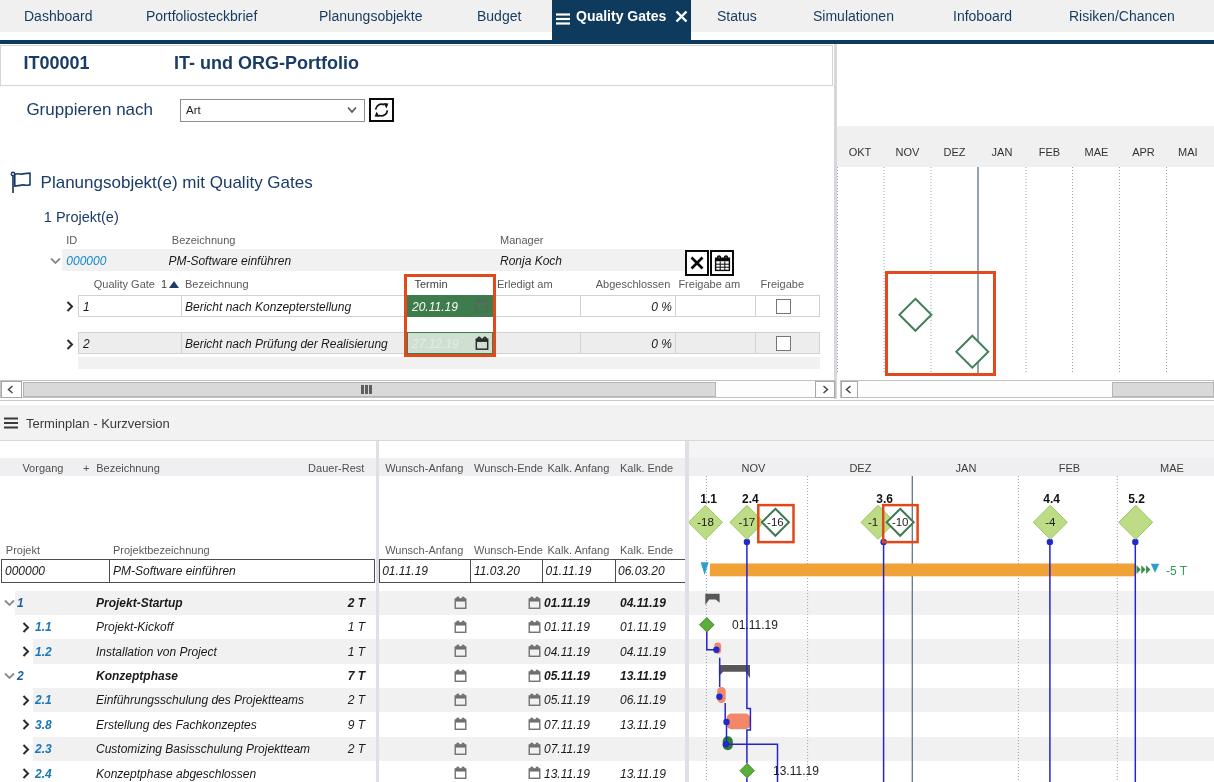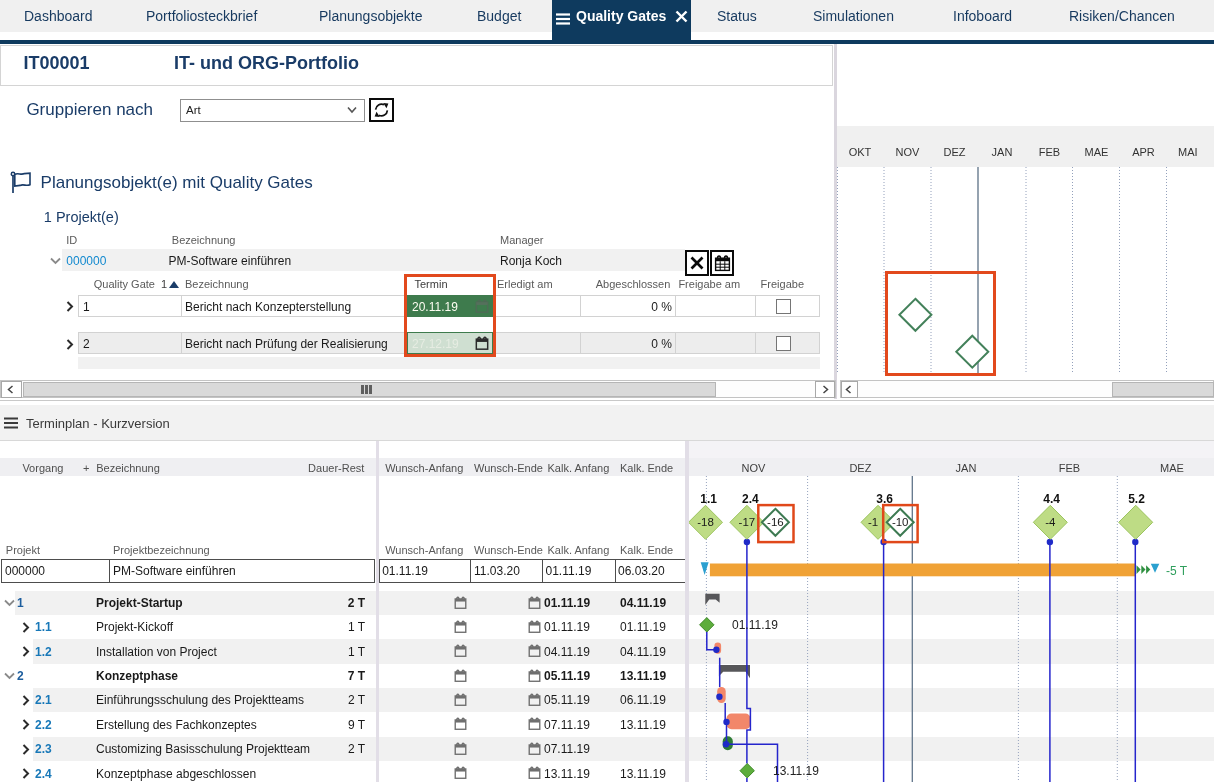--- a/index.html
+++ b/index.html
@@ -1,21 +1,21 @@
 <!DOCTYPE html>
 <html><head>
 <meta charset="utf-8">
 <style>
 * { margin:0; padding:0; box-sizing:border-box; }
 html,body { width:1214px; height:782px; background:#fff; font-family:"Liberation Sans",sans-serif; }
 #app { position:relative; width:1214px; height:782px; overflow:hidden; background:#fff; }
 .abs { position:absolute; }
 .navtxt { position:absolute; top:0; height:32px; line-height:32px; font-size:14px; color:#16395f; white-space:nowrap; }
 .hdr { font-size:11px; color:#5a5a5a; white-space:nowrap; position:absolute; }
-.t12 { font-size:12px; color:#1a1a1a; white-space:nowrap; position:absolute; }
+.t12 { font-size:12px; color:#1a1a1a; white-space:nowrap; position:absolute;font-style:italic; }
 .navy { color:#1a3c68; }
 </style>
 </head>
 <body>
 <div id="app">
 
 <div class="abs" style="left:0;top:0;width:1214px;height:32px;background:#f0f0f0;"></div>
 <div class="navtxt" style="left:24px;">Dashboard</div>
 <div class="navtxt" style="left:146px;">Portfoliosteckbrief</div>
 <div class="navtxt" style="left:319px;">Planungsobjekte</div>
@@ -345,21 +345,21 @@
       <path d="M3.5 3.5 Q3.5 1 5 1 Q6.5 1 6.5 3.5" fill="none" stroke="#6f6f6f" stroke-width="1.8"></path>
       <path d="M10.5 3.5 Q10.5 1 12 1 Q13.5 1 13.5 3.5" fill="none" stroke="#6f6f6f" stroke-width="1.8"></path>
       <rect x="1.6" y="3.2" width="13.8" height="12.2" fill="none" stroke="#6f6f6f" stroke-width="1.8"></rect>
       <rect x="1.6" y="3.2" width="13.8" height="3.4" fill="#6f6f6f"></rect>
     </svg>
 <div class="t12" style="left:544px;top:693.4px;font-weight:normal;">05.11.19</div>
 <div class="t12" style="left:620px;top:693.4px;font-weight:normal;">06.11.19</div>
 <svg class="abs" style="left:21.5px;top:719.2px;" width="8" height="11" viewBox="0 0 8 11">
       <path d="M1.5 1 L6 5.5 L1.5 10" fill="none" stroke="#2b2b2b" stroke-width="2"></path>
     </svg>
-<div class="t12" style="left:35px;top:717.8px;font-weight:bold;color:#1878b8;">2.2</div>
+<div class="t12" style="left:35px;top:717.8px;font-weight:bold;color:#1878b8;">3.8</div>
 <div class="t12" style="left:96px;top:717.8px;font-weight:normal;">Erstellung des Fachkonzeptes</div>
 <div class="t12" style="left:325px;top:717.8px;width:40px;text-align:right;font-weight:normal;">9 T</div>
 <svg class="abs" style="left:453.5px;top:717.45px;" width="13" height="14" viewBox="0 0 17 17">
       <path d="M3.5 3.5 Q3.5 1 5 1 Q6.5 1 6.5 3.5" fill="none" stroke="#6f6f6f" stroke-width="1.8"></path>
       <path d="M10.5 3.5 Q10.5 1 12 1 Q13.5 1 13.5 3.5" fill="none" stroke="#6f6f6f" stroke-width="1.8"></path>
       <rect x="1.6" y="3.2" width="13.8" height="12.2" fill="none" stroke="#6f6f6f" stroke-width="1.8"></rect>
       <rect x="1.6" y="3.2" width="13.8" height="3.4" fill="#6f6f6f"></rect>
     </svg>
 <svg class="abs" style="left:528px;top:717.45px;" width="13" height="14" viewBox="0 0 17 17">
       <path d="M3.5 3.5 Q3.5 1 5 1 Q6.5 1 6.5 3.5" fill="none" stroke="#6f6f6f" stroke-width="1.8"></path>

